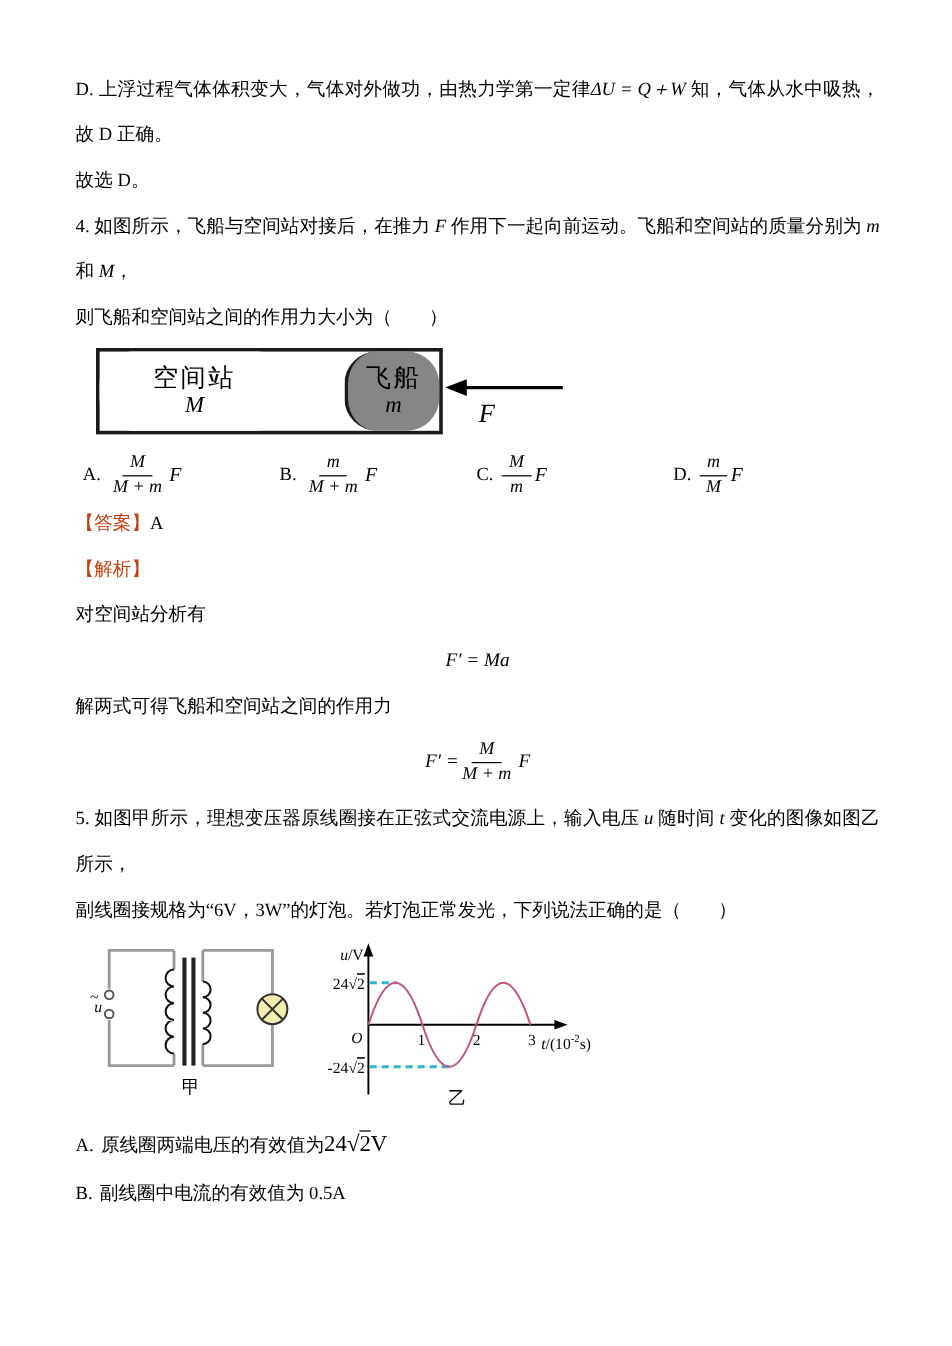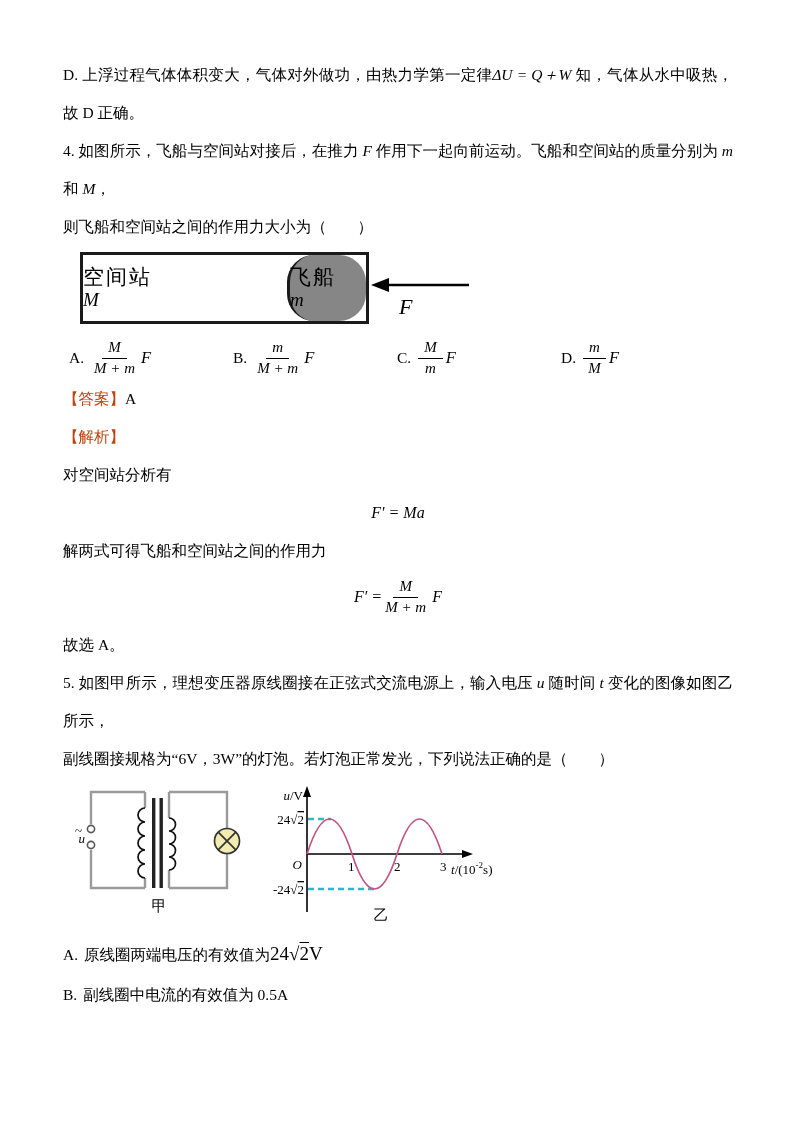--- a/index.html
+++ b/index.html
@@ -5,21 +5,21 @@
   html,body{margin:0;padding:0;background:#ffffff;}
   .page{position:relative;width:793px;height:1122px;background:#ffffff;overflow:hidden;
         font-family:"Liberation Serif","DejaVu Serif",serif;color:#000;}
   .content{position:absolute;left:63px;top:56px;width:670px;}
   .line{font-size:15.5px;line-height:38px;margin:0;text-align:justify;}
   .it{font-style:italic;}
   .tag{color:#c2410c;}
   
   .fig4{display:flex;align-items:flex-start;margin:6px 0 14px 17px;}
   .craftbox{display:flex;width:283px;height:66px;border:3px solid #1a1a1a;}
-  .cell{display:flex;flex-direction:column;align-items:flex-start;justify-content:center;line-height:1.15;border-radius:27px;}
+  .cell{display:flex;flex-direction:column;align-items:center;justify-content:center;line-height:1.15;border-radius:27px;}
   .cell-station{width:158px;background:#ffffff;}
   .cell-ship{flex:1;background:#868686;border-left:3px solid #1a1a1a;margin-left:46px;}
   .cell-title{font-size:21px;letter-spacing:2px;}
   .cell-mass{font-size:19px;font-style:italic;}
   .force-svg{margin-top:2px;}
   
   .optrow{display:flex;margin:10px 0 2px 6px;align-items:center;}
   .q4opt{width:164px;display:flex;align-items:center;font-size:15.5px;}
   .q4opt:last-child{width:auto;}
   .olabel{margin-right:7px;}
@@ -40,20 +40,21 @@
   .rtov{text-decoration:overline;}
   svg text{font-family:"Liberation Serif","DejaVu Serif",serif;}
 </style>
 </head>
 <body>
 
 <div class="page">
   <div class="content">
 
     <p class="line"><span>D. 上浮过程气体体积变大，气体对外做功，由热力学第一定律</span><span class="it">ΔU = Q＋W</span><span> 知，气体从水中吸热，故 D 正确。</span></p>
+    <p class="line">故选 D。</p>
 
     <p class="line"><span>4. 如图所示，飞船与空间站对接后，在推力 </span><span class="it">F</span><span> 作用下一起向前运动。飞船和空间站的质量分别为 </span><span class="it">m</span><span> 和 </span><span class="it">M</span><span>，</span></p>
     <p class="line">则飞船和空间站之间的作用力大小为（　　）</p>
 
     <div class="fig4">
       <div class="craftbox">
         <div class="cell cell-station">
           <div class="cell-title">空间站</div>
           <div class="cell-mass">M</div>
         </div>
@@ -113,21 +114,20 @@
 
     <div class="eq-frac">
       <span class="it lhs">F′ = </span>
       <span class="frac">
           <span class="num">M</span>
           <span class="den">M + m</span>
         </span>
       <span class="ftail">F</span>
     </div>
 
-    <p class="line">故选 A。</p>
 
     <p class="line"><span>5. 如图甲所示，理想变压器原线圈接在正弦式交流电源上，输入电压 </span><span class="it">u</span><span> 随时间 </span><span class="it">t</span><span> 变化的图像如图乙所示，</span></p>
     <p class="line">副线圈接规格为“6V，3W”的灯泡。若灯泡正常发光，下列说法正确的是（　　）</p>
 
     <div class="fig5">
 
       <svg width="168" height="132" viewBox="0 0 168 132">
 
         <path d="M70,8 H16 V40" fill="none" stroke="#9a9a9a" stroke-width="2.4"></path>
         <path d="M16,66 V104 H70" fill="none" stroke="#9a9a9a" stroke-width="2.4"></path>

